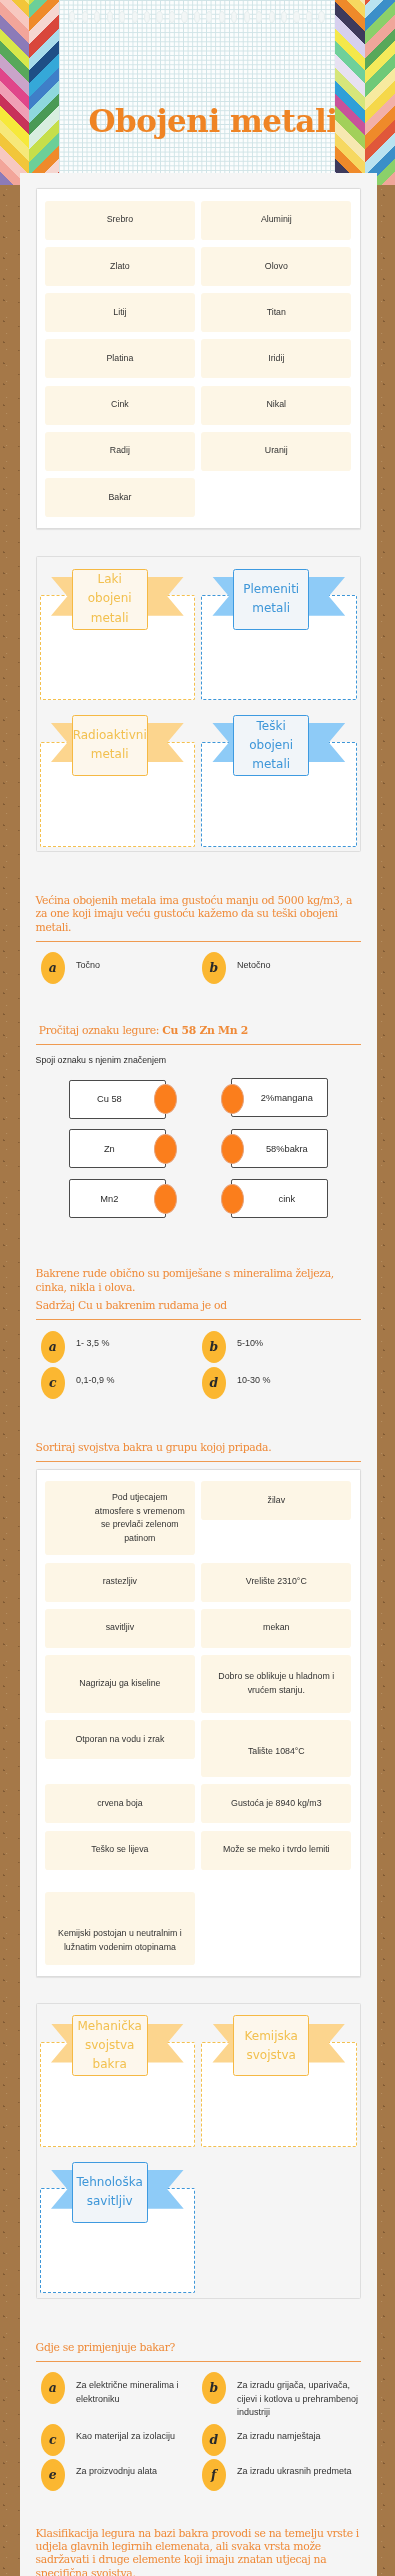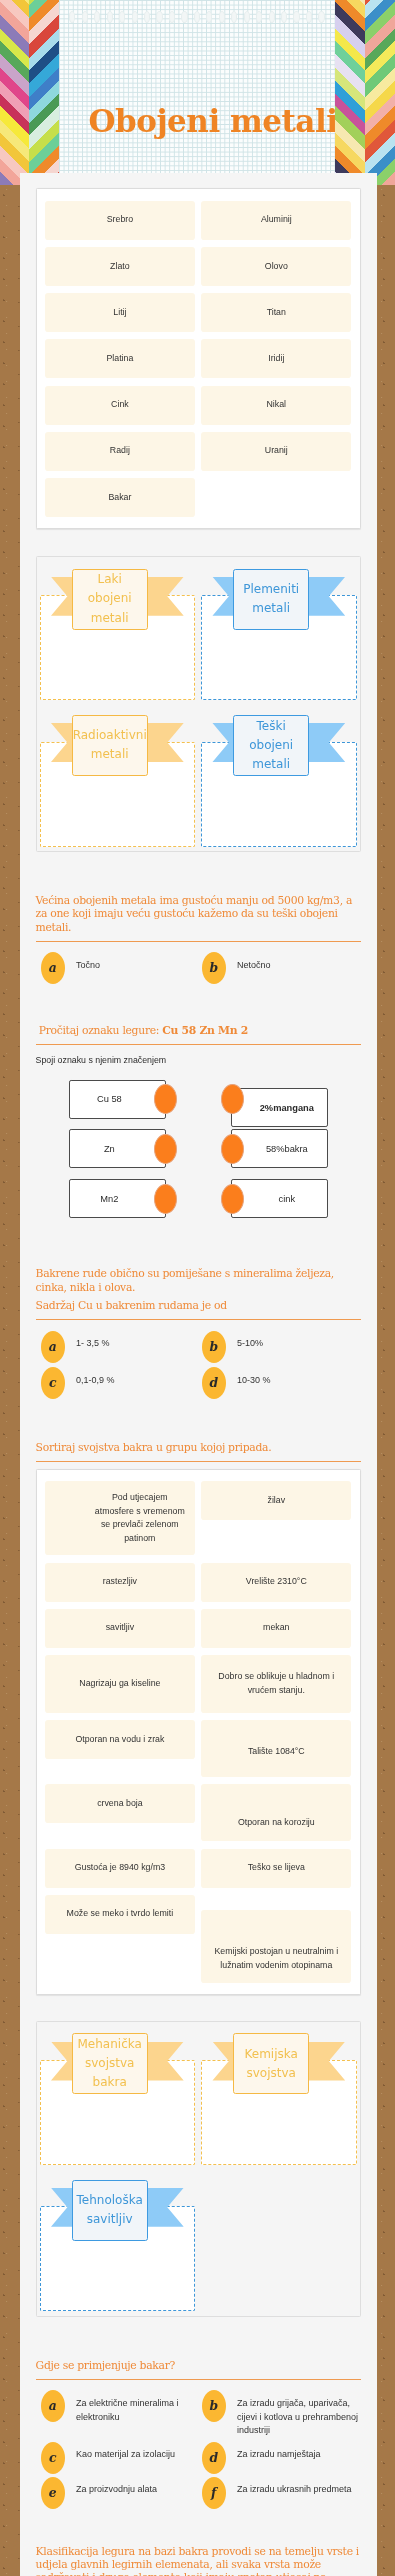--- a/index.html
+++ b/index.html
@@ -222,21 +222,21 @@
 
   <div class="q" style="margin-top:40px;">
     <div class="q-title" style="padding-left:3.1px;">
       <span>Pročitaj oznaku legure: </span><b>Cu 58 Zn Mn 2</b>
     </div>
     <div class="match-instr">Spoji oznaku s njenim značenjem</div>
     <div class="match">
       <div class="mbox l" style="top:9.3px;">Cu 58</div>
       <div class="mbox l" style="top:59px;">Zn</div>
       <div class="mbox l" style="top:109px;">Mn2</div>
-      <div class="mbox r" style="top:18px;font-weight:bold;">2%mangana</div>
+      <div class="mbox r" style="top:8px;">2%mangana</div>
       <div class="mbox r" style="top:59px;">58%bakra</div>
       <div class="mbox r" style="top:109px;">cink</div>
       <div class="dot" style="left:118px; top:14px;"></div>
       <div class="dot" style="left:118px; top:64px;"></div>
       <div class="dot" style="left:118px; top:114px;"></div>
       <div class="dot" style="left:185px; top:14px;"></div>
       <div class="dot" style="left:185px; top:64px;"></div>
       <div class="dot" style="left:185px; top:114px;"></div>
     </div>
   </div>
@@ -274,21 +274,20 @@
         <div class="tile">žilav</div>
         <div class="tile">rastezljiv</div>
         <div class="tile">Vrelište 2310°C</div>
         <div class="tile">savitljiv</div>
         <div class="tile">mekan</div>
         <div class="tile" style="min-height:58px;">Nagrizaju ga kiseline</div>
         <div class="tile" style="min-height:58px;">Dobro se oblikuje u hladnom i vrućem stanju.</div>
         <div class="tile">Otporan na vodu i zrak</div>
         <div class="tile" style="min-height:57px; align-items:flex-start; padding-top:25px;">Talište 1084°C</div>
         <div class="tile">crvena boja</div>
-        <div class="tile" style="min-height:57px; align-items:flex-end; padding-bottom:11.3px;">Otporan na koroziju</div>
         <div class="tile">Gustoća je 8940 kg/m3</div>
         <div class="tile">Teško se lijeva</div>
         <div class="tile">Može se meko i tvrdo lemiti</div>
         <div class="tile" style="min-height:73px; align-items:flex-end; padding-bottom:10.3px;margin-top:15px;">Kemijski postojan u neutralnim i lužnatim vodenim otopinama</div>
       </div>
     </div>
     <div class="cat-board" style="margin-top:26px;">
       <div class="cat orange">
         <div class="drop"></div>
         <div class="ribbon-tail l"></div>

